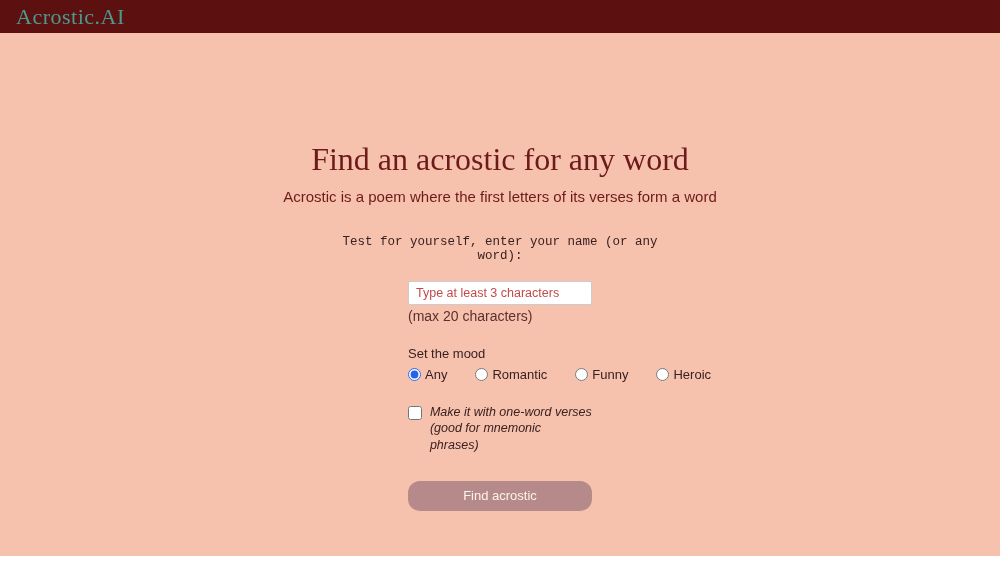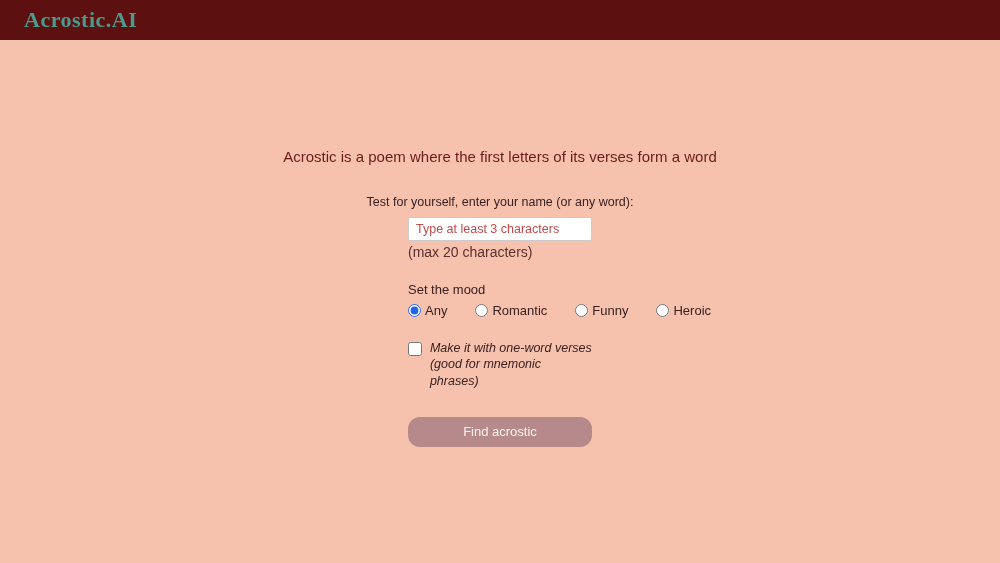--- a/index.html
+++ b/index.html
@@ -8,25 +8,24 @@
       box-sizing: border-box;
     }
     body {
       font-family: Georgia, 'Times New Roman', serif;
       width: 1000px;
       height: 563px;
       overflow: hidden;
     }
     .header {
       background-color: #5c1010;
-      height: 40px;
+      height: 33px;
       display: flex;
       align-items: center;
-      padding-left: 24px;
-      font-weight: bold;
+      padding-left: 16px;
     }
     .logo {
       color: #4a9b8e;
       font-size: 22px;
       font-family: Georgia, serif;
       letter-spacing: 0.5px;
     }
     .main {
       background-color: #f6c2ae;
       height: 523px;
@@ -47,24 +46,24 @@
       margin-bottom: 30px;
     }
     .form-container {
       width: 340px;
       margin: 0 auto;
       text-align: left;
     }
     .form-label {
       color: #3a2020;
       font-size: 12.5px;
-      font-family: Liberation Sans, sans-serif;
+      font-family: Liberation Mono, monospace;
       display: block;
       text-align: center;
-      margin-bottom: 8px;
+      margin-bottom: 18px;
     }
     .text-input {
       width: 184px;
       height: 24px;
       background-color: #fff;
       border: 1px solid #ccc;
       border-radius: 2px;
       padding: 3px 7px;
       font-size: 12.5px;
       font-family: Arial, sans-serif;
@@ -147,20 +146,21 @@
     }
   </style>
 </head>
 <body>
 
 <div class="header">
   <div class="logo">Acrostic.AI</div>
 </div>
 
 <div class="main">
+  <h1 class="title">Find an acrostic for any word</h1>
   <p class="subtitle">Acrostic is a poem where the first letters of its verses form a word</p>
 
   <div class="form-container">
     <label class="form-label">Test for yourself, enter your name (or any word):</label>
 
     <div class="inner-form">
       <input type="text" class="text-input" placeholder="Type at least 3 characters" style="">
       <div class="max-chars">(max 20 characters)</div>
 
       <div class="mood-label">Set the mood</div>

